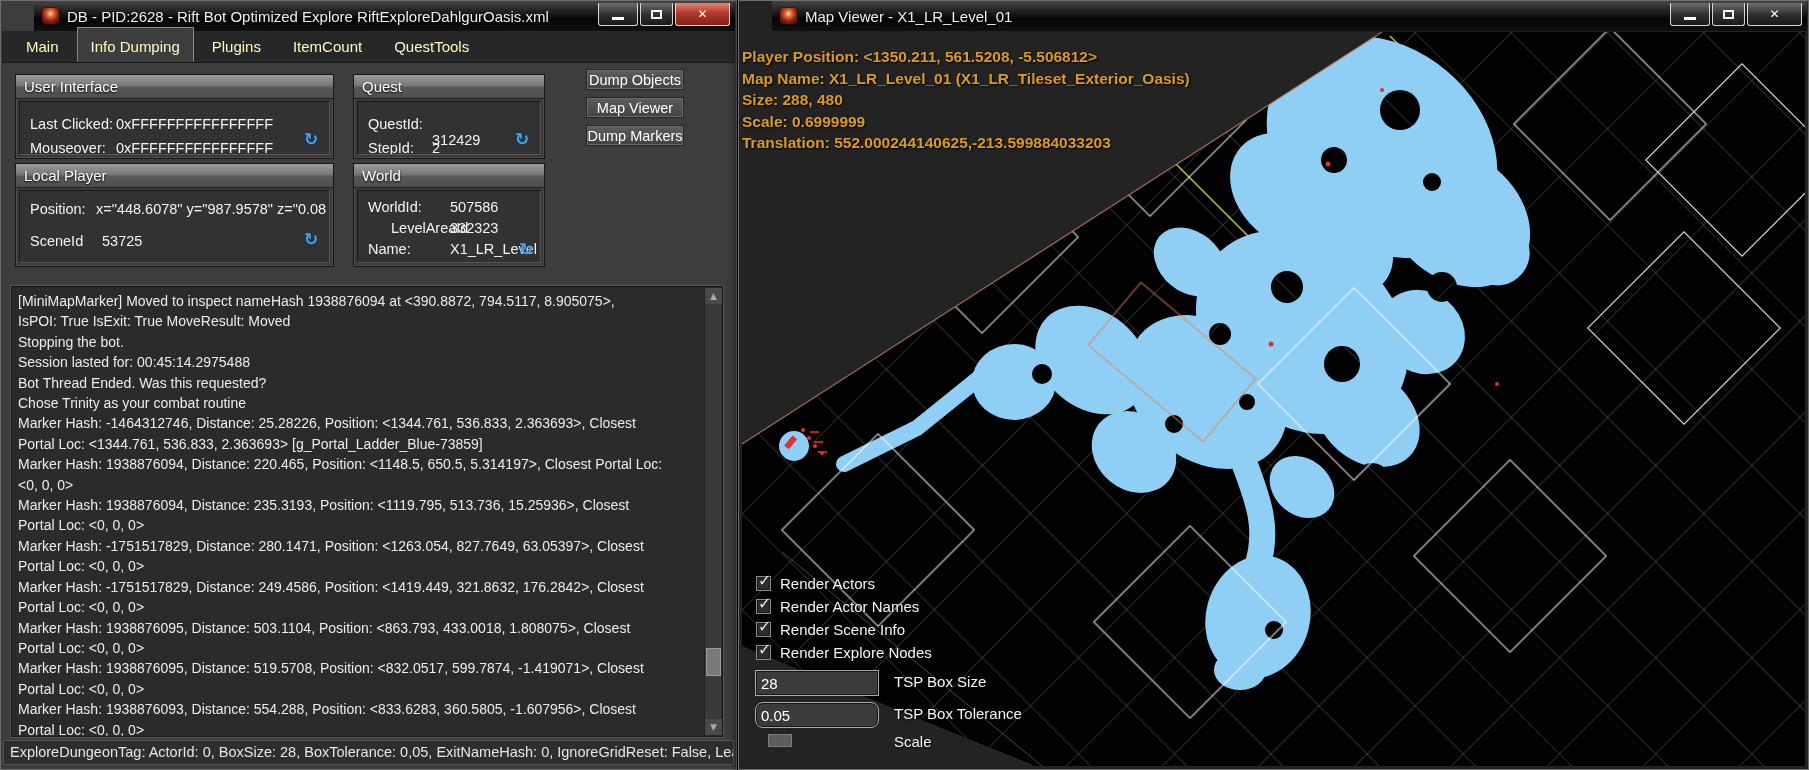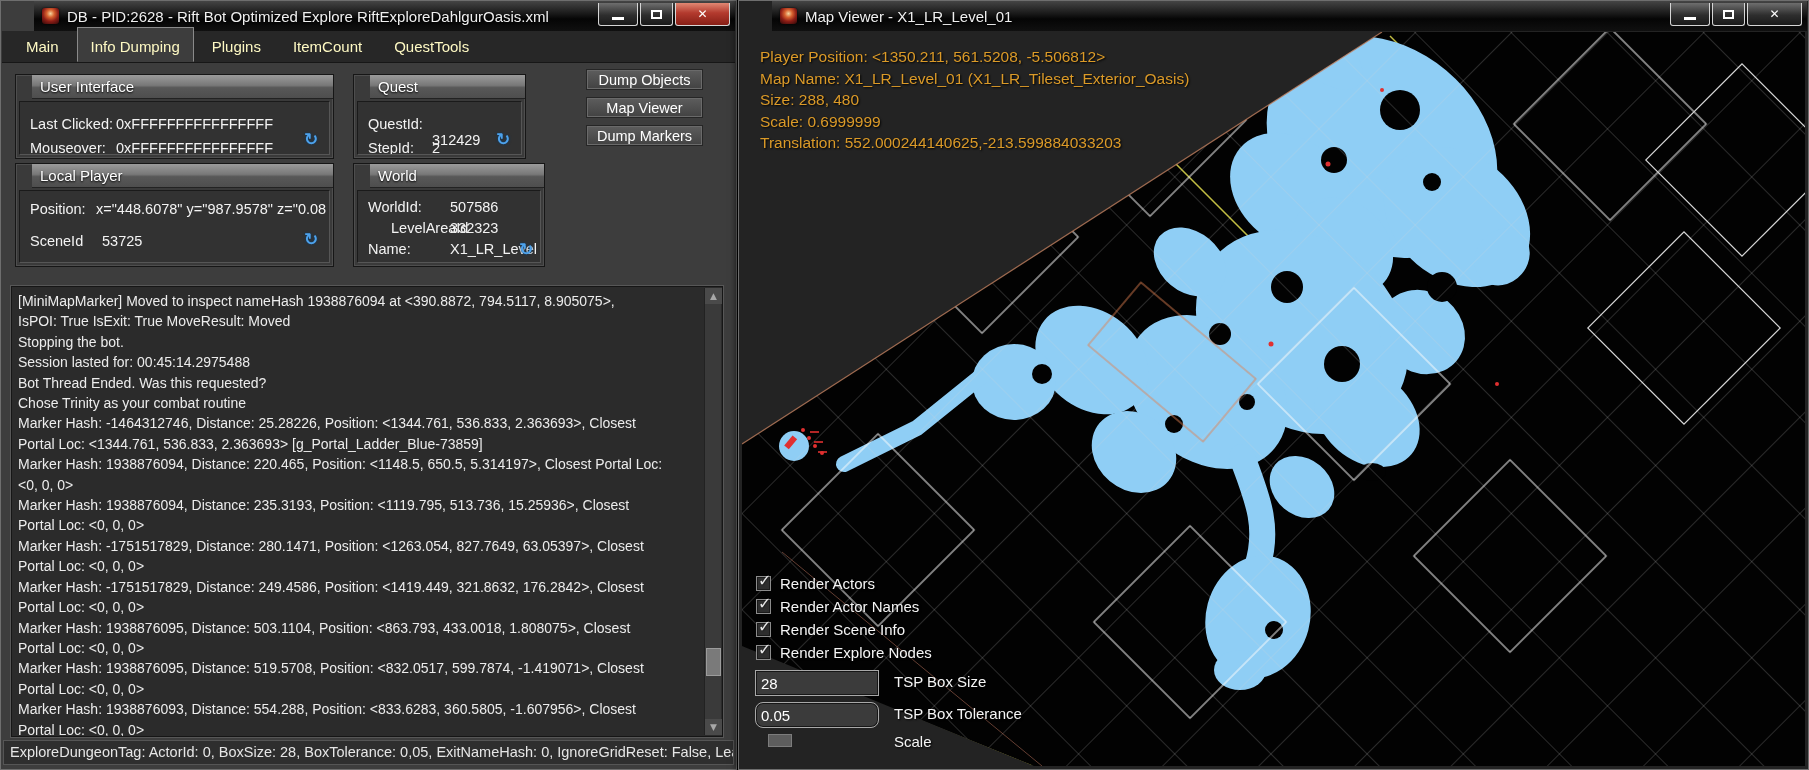--- a/index.html
+++ b/index.html
@@ -32,51 +32,51 @@
   
   .tabs { position:absolute; left:1px; right:1px; top:30px; height:32px; background:#272727;
           border-bottom:1px solid #171717; display:flex; align-items:flex-end; padding-left:10px; gap:4px; }
   .tab { color:#fef9c3; font-size:15px; padding:10px 13px 6px 13px; cursor:pointer; border:1px solid transparent; }
   .tab.sel { background:#3d3d3d; border:1px solid #8a8a8a; border-bottom-color:#3d3d3d; }
 
   
   .grp { position:absolute; background:#3a3a3a; border:1px solid #161616; box-shadow:0 0 0 1px #4e4e4e inset; }
   .grp-h { height:24px; padding:3px 8px; font-size:15px; color:#fff; text-shadow:0 1px 2px #000;
            background:linear-gradient(#9b9b9b 0%, #787878 45%, #585858 55%, #4e4e4e 100%);
-           border-bottom:1px solid #222;margin-left:16px; }
+           border-bottom:1px solid #222; }
   .grp-body { position:absolute; left:3px; right:3px; top:26px; bottom:3px; background:#323232;
               border:1px solid #1a1a1a; border-right-color:#565656; border-bottom-color:#565656; overflow:hidden; }
   .frow { position:absolute; color:#f3f3f3; font-size:14.5px; white-space:nowrap; }
   .refresh { position:absolute; width:20px; height:20px; color:#4da2ec; font-family:"DejaVu Sans", sans-serif;
              font-size:17px; font-weight:bold; line-height:20px; text-align:center; cursor:pointer;
              text-shadow:0 0 3px #0a3a66; }
 
   
-  .abtn { position:absolute; left:585px; width:117px; height:21px; background:linear-gradient(#5d5d5d,#424242);
+  .abtn { position:absolute; left:585px; width:98px; height:21px; background:linear-gradient(#5d5d5d,#424242);
           border:1px solid #262626; box-shadow:0 0 0 1px #6a6a6a inset; color:#fff; font-size:14.5px;
           display:flex; align-items:center; justify-content:center; cursor:pointer; }
 
   
   .logbox { position:absolute; left:10px; top:285px; width:712px; height:451px; background:#2b2b2b;
             border:1px solid #161616; box-shadow:0 0 0 1px #575757; overflow:hidden; }
   .logtext { position:absolute; left:6px; top:4px; right:20px; bottom:0; overflow:hidden; }
   .logline { color:#ececec; font-size:14px; line-height:20.4px; white-space:pre; }
   .sbar { position:absolute; right:1px; top:1px; width:17px; bottom:1px; background:#3a3a3a; border-left:1px solid #222; }
   .sarrow { position:absolute; left:0; width:17px; height:16px; color:#a8a8a8; font-size:9px; text-align:center;
             line-height:16px; background:#4a4a4a; font-family:"DejaVu Sans", sans-serif; cursor:pointer; }
   .sthumb { position:absolute; left:1px; width:15px; height:28px; top:360px; background:#7a7a7a; border:1px solid #9c9c9c; cursor:pointer; }
 
   .statusbar { position:absolute; left:2px; right:2px; bottom:4px; height:25px; background:#2e2e2e;
                border:1px solid #555; color:#e6e6e6; font-size:14.5px; line-height:23px; padding-left:6px;
                white-space:nowrap; overflow:hidden; }
 
   
   .mapclient { position:absolute; left:3px; top:31px; width:1063px; height:734px; background:#232323; overflow:hidden; }
   .mapsvg { position:absolute; left:0; top:0; }
-  .info { position:absolute; left:18px; top:14px; }
+  .info { position:absolute; left:0; top:14px;font-weight:bold; }
   .infoline { color:#db9a28; font-size:15.5px; line-height:21.5px; white-space:nowrap; text-shadow:1px 1px 2px #000; }
 
   .cbrow { position:absolute; left:14px; display:flex; align-items:center; gap:9px; cursor:pointer; }
   .cbbox { width:15px; height:15px; background:#2e2e2e; border:1px solid #8c8c8c;
            box-shadow:0 0 0 1px #1a1a1a inset; position:relative; }
   .chk-mark { position:absolute; left:1px; top:-6px; color:#e8e8e8; font-family:"DejaVu Sans", sans-serif;
               font-size:16px; font-weight:bold; text-shadow:1px 1px 1px #222; }
   .cblabel { color:#f5f5f5; font-size:15px; text-shadow:1px 1px 2px #000; white-space:nowrap; }
 
   .mfield { position:absolute; left:13px; width:124px; height:22px; background:#3b3b3b; border:1px solid #a8a8a8;
@@ -117,21 +117,21 @@
       <div class="grp-h">User Interface</div>
       <div class="grp-body">
         <span class="frow" style="left:10px; top:14px;">Last Clicked:</span>
         <span class="frow" style="left:96px; top:14px;">0xFFFFFFFFFFFFFFFF</span>
         <span class="frow" style="left:10px; top:38px;">Mouseover:</span>
         <span class="frow" style="left:96px; top:38px;">0xFFFFFFFFFFFFFFFF</span>
         <span class="refresh" style="right:8px; top:27px;">↻</span>
       </div>
     </div>
 
-    <div class="grp" style="left:352px; top:73px; width:173px; height:85px;">
+    <div class="grp" style="left:352px; top:73px; width:192px; height:85px;">
       <div class="grp-h">Quest</div>
       <div class="grp-body">
         <span class="frow" style="left:10px; top:14px;">QuestId:</span>
         <span class="frow" style="left:74px; top:30px;">312429</span>
         <span class="frow" style="left:10px; top:38px;">StepId:</span>
         <span class="frow" style="left:74px; top:38px;">2</span>
         <span class="refresh" style="right:8px; top:27px;">↻</span>
       </div>
     </div>
 

